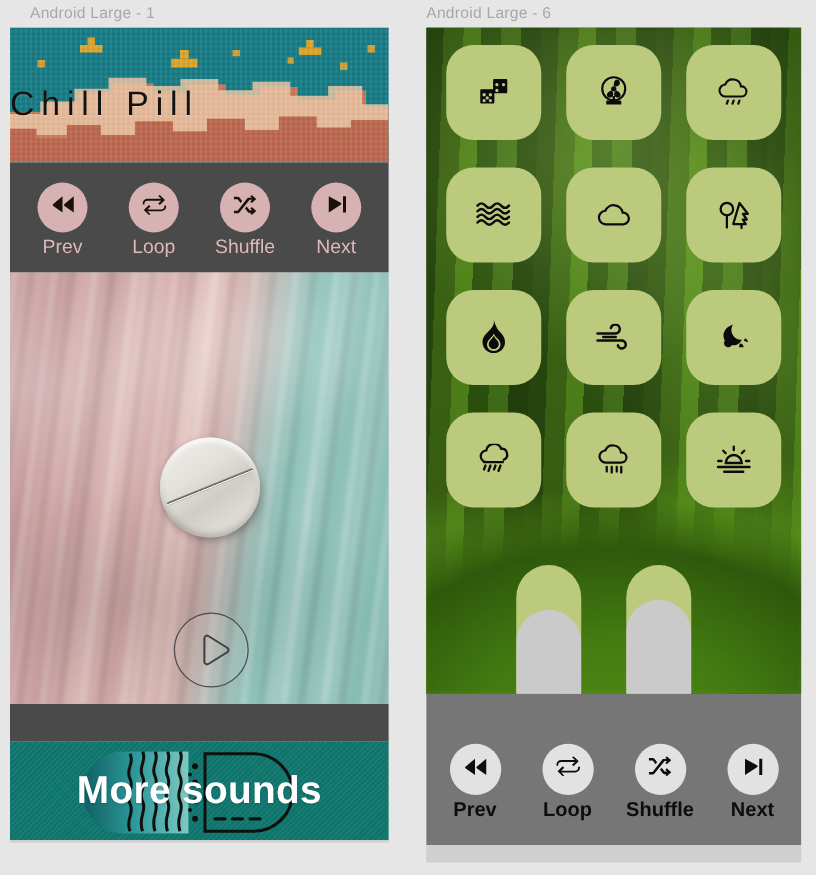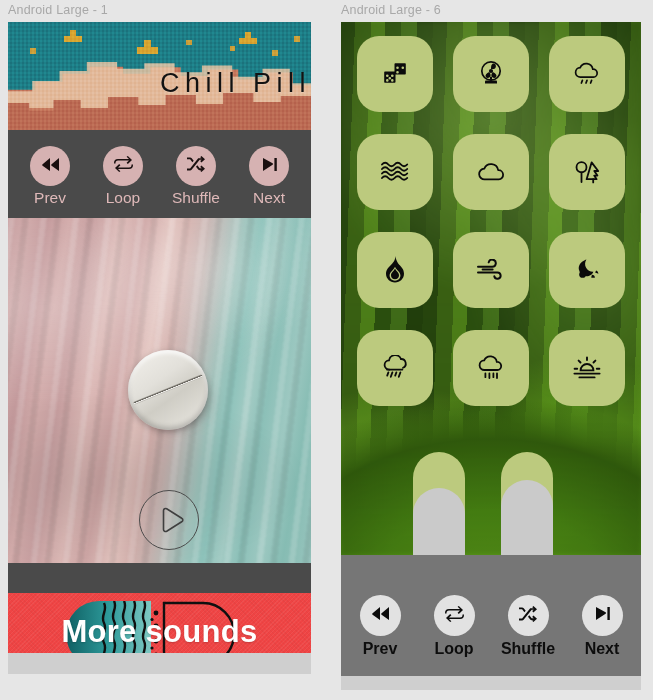--- a/index.html
+++ b/index.html
@@ -12,21 +12,21 @@
   .canvas { position: relative; width: 653px; height: 700px; }
 
   
   .frame-label {
     position: absolute;
     font-size: 12.5px;
     color: #a8a8a8;
     letter-spacing: .2px;
     white-space: nowrap;
   }
-  #label1 { left: 8px; top: 3px; }
+  #label1 { left: 24px; top: 3px; }
   #label2 { left: 341px; top: 3px; }
 
   
   .device {
     position: absolute;
     overflow: hidden;
     background: #cfcfcf;
   }
   #device1 { left: 8px;   top: 22px; width: 303px; height: 652px; }
   #device2 { left: 341px; top: 22px; width: 300px; height: 668px; }
@@ -78,21 +78,21 @@
   }
   .hero-grain {
     position: absolute; inset: 0;
     background:
       repeating-linear-gradient(90deg, rgba(255,255,255,.05) 0 2px, rgba(0,0,0,.05) 2px 4px),
       repeating-linear-gradient(0deg, rgba(255,255,255,.04) 0 2px, rgba(0,0,0,.04) 2px 4px);
     mix-blend-mode: overlay;
   }
   .hero-title {
     position: absolute; left: 0; right: 0; top: 46px;
-    text-align: right;
+    text-align: left;
     font-size: 27px;
     font-weight: 400;
     letter-spacing: 5.5px;
     color: #121212;
     text-shadow: 0 1px 0 rgba(255,255,255,.18);
   }
 
   
   .transport {
     width: 100%; height: 88px;
@@ -181,22 +181,22 @@
     display: flex; align-items: center; justify-content: center;
     background: rgba(255,255,255,.06);
   }
   .play-btn svg { display: block; }
 
   
   .strip { width: 100%; height: 30px; background: #4a4a4a; }
 
   
   .more {
-    position: relative; width: 100%; height: 60px;
-    background: #ef4444;
+    position: relative; width: 100%; height: 79px;
+    background: #0f766e;
     overflow: hidden;
   }
   .more-grain {
     position: absolute; inset: 0;
     background:
       repeating-linear-gradient(45deg, rgba(0,0,0,.035) 0 1px, transparent 1px 3px),
       repeating-linear-gradient(-45deg, rgba(255,255,255,.06) 0 1px, transparent 1px 3px);
   }
   .capsule {
     position: absolute; left: 58px; top: 8px;

